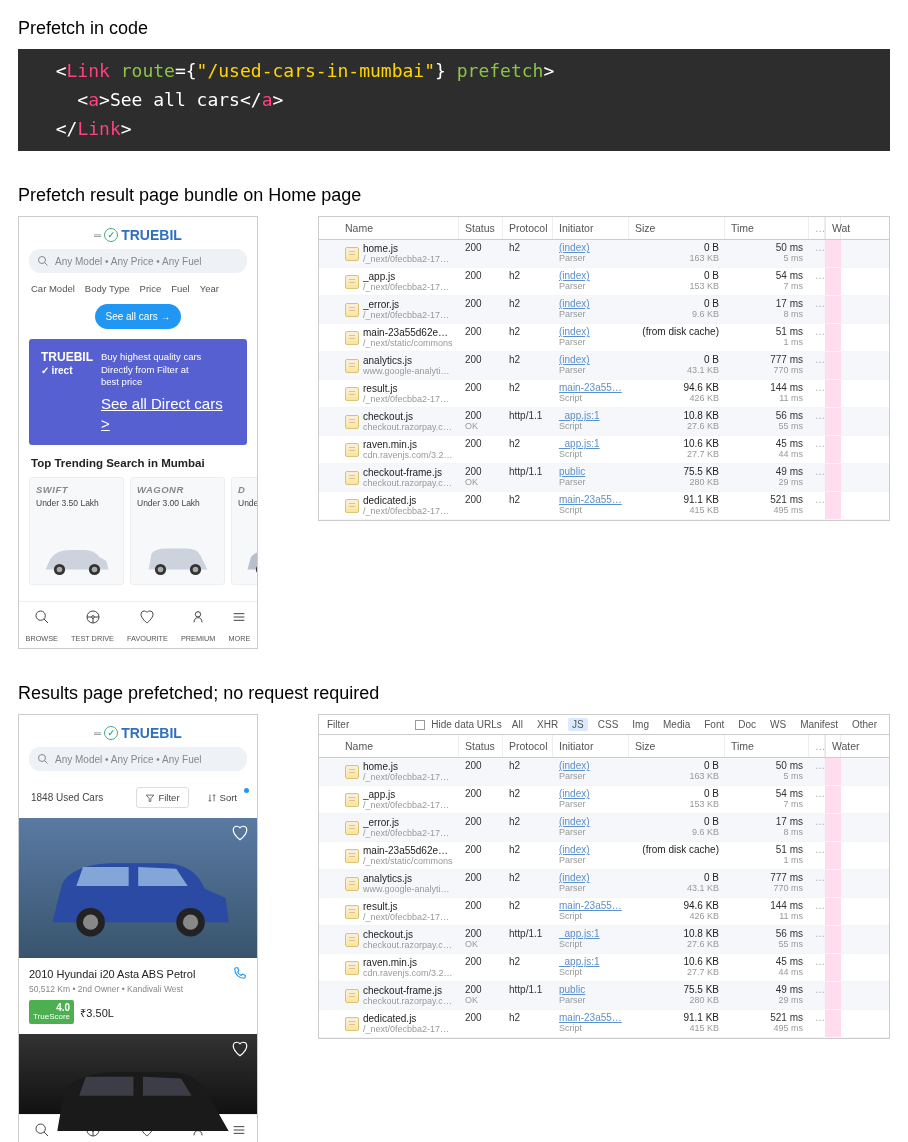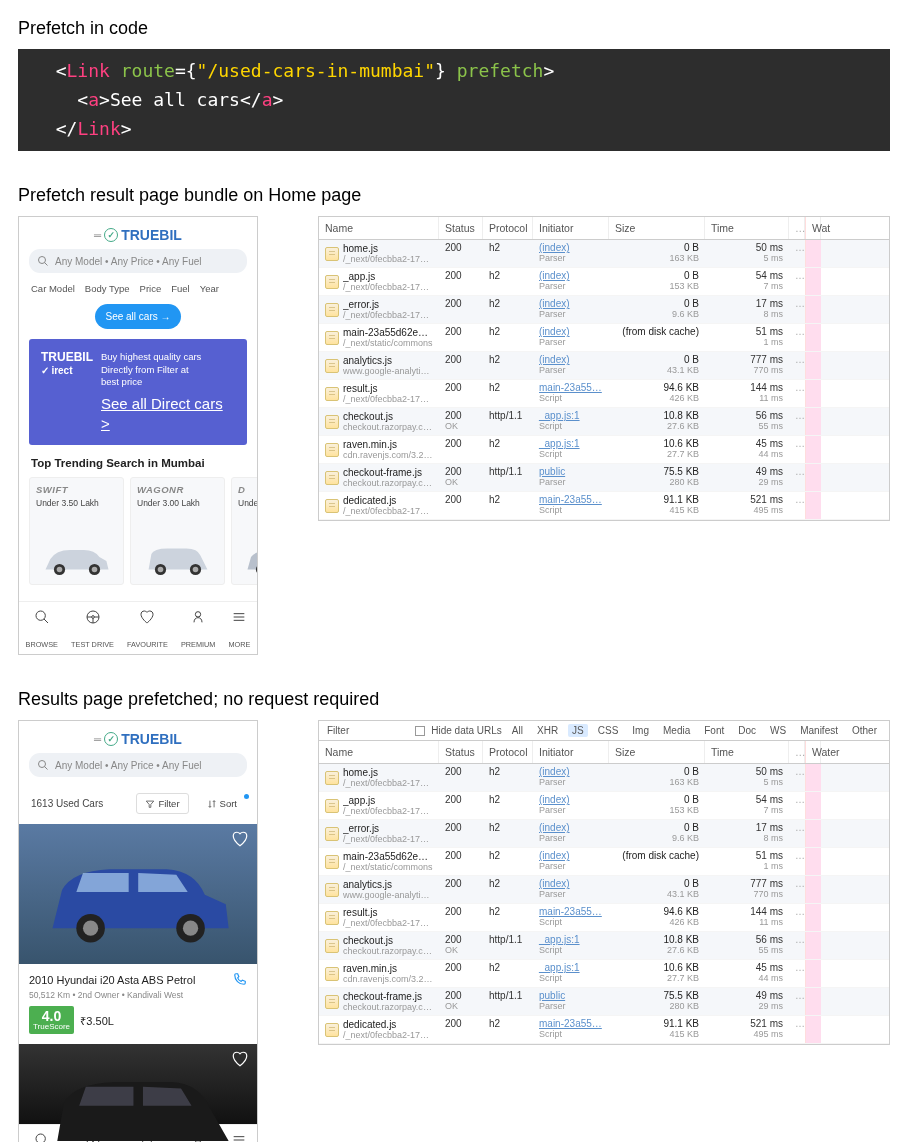--- a/index.html
+++ b/index.html
@@ -26,35 +26,35 @@
 .promo-right { font-size: 9.5px; line-height: 1.3; }
 .promo-right u { display: block; margin-top: 6px; font-size: 15px; }
 .trending-title { padding: 0 12px 8px; font-size: 11.5px; font-weight: 600; color: #222; }
 .trending-row { display: flex; gap: 6px; padding: 0 0 16px 10px; overflow: hidden; }
 .trending-card { min-width: 95px; background: #f7f8fa; border: 1px solid #eee; border-radius: 3px; padding: 6px; height: 108px; display: flex; flex-direction: column; }
 .trending-card .car-name { font-size: 9.5px; font-weight: 700; color: #888; font-style: italic; letter-spacing: 0.5px; }
 .trending-card .car-price { font-size: 8.5px; color: #444; margin-top: 3px; }
 .trending-card .car-img { flex: 1; display: flex; align-items: flex-end; justify-content: center; }
 .car-svg { width: 70px; height: 38px; }
 .tabbar { display: flex; justify-content: space-around; border-top: 1px solid #eee; padding: 7px 0 5px; font-size: 7.3px; color: #555; margin-top: auto; }
-.tabbar-item { display: flex; flex-direction: column; align-items: center; gap: 15px; }
+.tabbar-item { display: flex; flex-direction: column; align-items: center; gap: 9px; }
 .tabbar-item svg { width: 16px; height: 16px; stroke: #444; fill: none; stroke-width: 1.5; }
 
 
 .network-panel { flex: 1; border: 1px solid #ccc; background: #fff; font-size: 10.5px; color: #333; position: relative; }
 .filter-bar { border-bottom: 1px solid #ccc; padding: 3px 8px; font-size: 10px; color: #555; display: flex; align-items: center; gap: 6px; }
 .filter-bar .chk { width: 10px; height: 10px; border: 1px solid #999; }
 .filter-bar .pill { padding: 1px 4px; }
 .filter-bar .pill.active { background: #d9eaff; border-radius: 2px; }
 .net-header { display: flex; border-bottom: 1px solid #ccc; font-size: 10.5px; color: #555; }
 .net-header > div { padding: 5px 6px; border-right: 1px solid #eee; }
 .net-row { display: flex; border-bottom: 1px solid #f5f5f5; min-height: 28px; }
 .net-row.even { background: #f5f7fa; }
 .net-row > div { padding: 2px 6px; font-size: 10px; }
-.col-name { width: 120px; display: flex; align-items: center; gap: 4px; overflow: hidden; }
+.col-name { width: 120px; display: flex; align-items: center; gap: 4px; overflow: hidden; margin-left: 20px; }
 .col-name .name-stack { overflow: hidden; }
 .col-name .primary { color: #222; white-space: nowrap; overflow: hidden; text-overflow: ellipsis; }
 .col-name .secondary, .sub { color: #999; font-size: 9px; white-space: nowrap; overflow: hidden; text-overflow: ellipsis; }
 .js-icon { width: 14px; height: 14px; background: linear-gradient(#f9f0dc, #ffe39e); border: 1px solid #d9c375; border-radius: 2px; flex-shrink: 0; position: relative; }
 .js-icon::after { content: ""; position: absolute; left: 3px; right: 3px; top: 3px; bottom: 3px; background: repeating-linear-gradient(#b89f53 0 1px, transparent 1px 3px); opacity: .5; }
 .col-status { width: 44px; }
 .col-proto { width: 50px; }
 .col-init { width: 76px; color: #5b90cc; }
 .col-init .link { text-decoration: underline; }
 .col-size { width: 96px; text-align: right; }
@@ -74,21 +74,21 @@
 .listing-img.car2 { height: 80px; background: linear-gradient(#333, #111); }
 .heart { position: absolute; top: 6px; right: 8px; width: 18px; height: 18px; }
 .heart svg { stroke: #fff; fill: none; stroke-width: 1.6; width: 100%; height: 100%; }
 .listing-info { padding: 8px 10px 10px; }
 .listing-title { font-size: 11px; color: #222; display: flex; justify-content: space-between; align-items: center; }
 .phone-icon { color: #2196f3; }
 .phone-icon svg { width: 14px; height: 14px; stroke: #2196f3; fill: none; stroke-width: 2; }
 .listing-sub { font-size: 8.5px; color: #888; margin-top: 2px; }
 .listing-price-row { display: flex; align-items: center; gap: 6px; margin-top: 6px; }
 .score-badge { background: #4caf50; color: #fff; font-size: 8px; padding: 3px 4px; border-radius: 2px; line-height: 1; text-align: center; }
-.score-badge .score { font-size: 14px; font-weight: 600; display: block; }
+.score-badge .score { font-size: 10px; font-weight: 600; display: block; text-align: right; }
 .car-body-svg { position: absolute; left: 10%; right: 10%; bottom: 0; top: 20%; }
 </style>
 </head>
 <body>
 
 <div class="section-heading">Prefetch in code</div>
 <div class="code-block"><span class="code-white">  </span><span class="code-white">&lt;</span><span class="code-red">Link</span><span class="code-white"> </span><span class="code-green">route</span><span class="code-white">=</span><span class="code-white">{</span><span class="code-yellow">"/used-cars-in-mumbai"</span><span class="code-white">}</span><span class="code-white"> </span><span class="code-green">prefetch</span><span class="code-white">&gt;</span>
 <span class="code-white">    </span><span class="code-white">&lt;</span><span class="code-red">a</span><span class="code-white">&gt;</span><span class="code-white">See all cars</span><span class="code-white">&lt;</span><span class="code-white">/</span><span class="code-red">a</span><span class="code-white">&gt;</span>
 <span class="code-white">  </span><span class="code-white">&lt;</span><span class="code-white">/</span><span class="code-red">Link</span><span class="code-white">&gt;</span></div>
 
@@ -466,21 +466,21 @@
       </div>
     </div>
     <div class="search-bar">
       <svg viewBox="0 0 24 24">
           <circle cx="10" cy="10" r="7"></circle>
           <line x1="21" y1="21" x2="15" y2="15"></line>
         </svg>
       <span>Any Model • Any Price • Any Fuel</span>
     </div>
     <div class="results-count-sort">
-      <span style="flex:1">1613 Used Cars</span>
+      <span style="flex:1">1848 Used Cars</span>
       <span class="sort-btn">
           <svg width="10" height="10" viewBox="0 0 24 24" stroke="#555" fill="none" stroke-width="2">
             <path d="M 3 5 L 21 5 L 14 13 L 14 20 L 10 20 L 10 13 Z"></path>
           </svg>
           <span>Filter</span>
         </span>
       <span class="sort-btn nb">
           <svg width="10" height="10" viewBox="0 0 24 24" stroke="#555" fill="none" stroke-width="2">
             <path d="M 7 4 L 7 20 M 4 17 L 7 20 L 10 17 M 17 20 L 17 4 M 14 7 L 17 4 L 20 7"></path>
           </svg>

